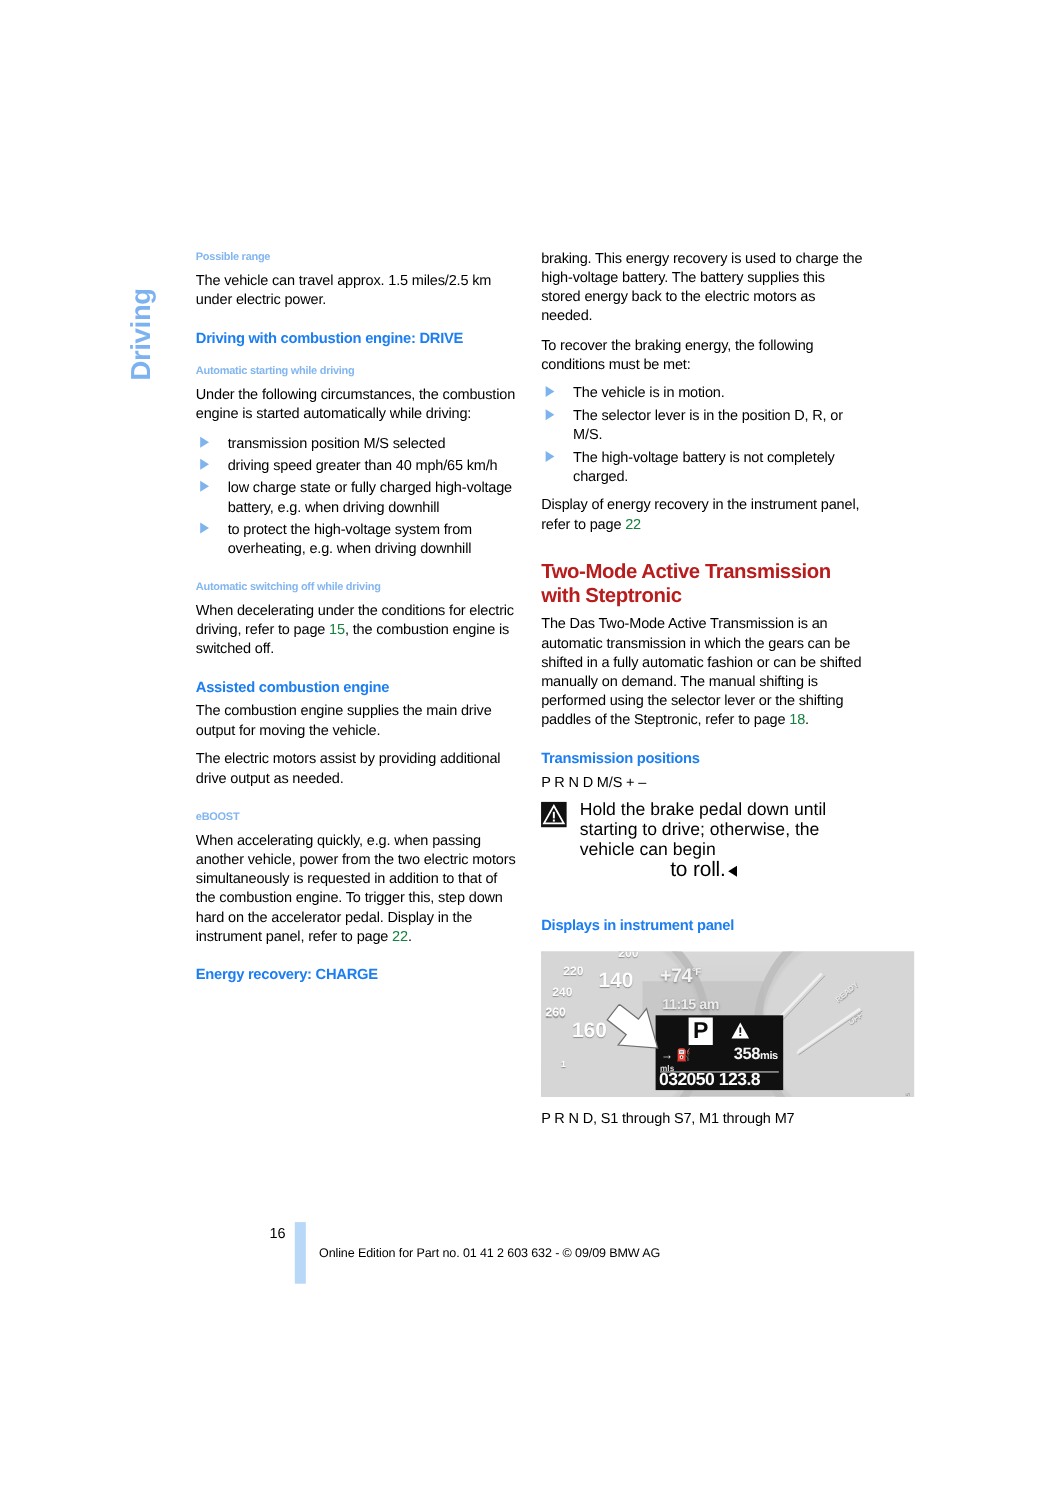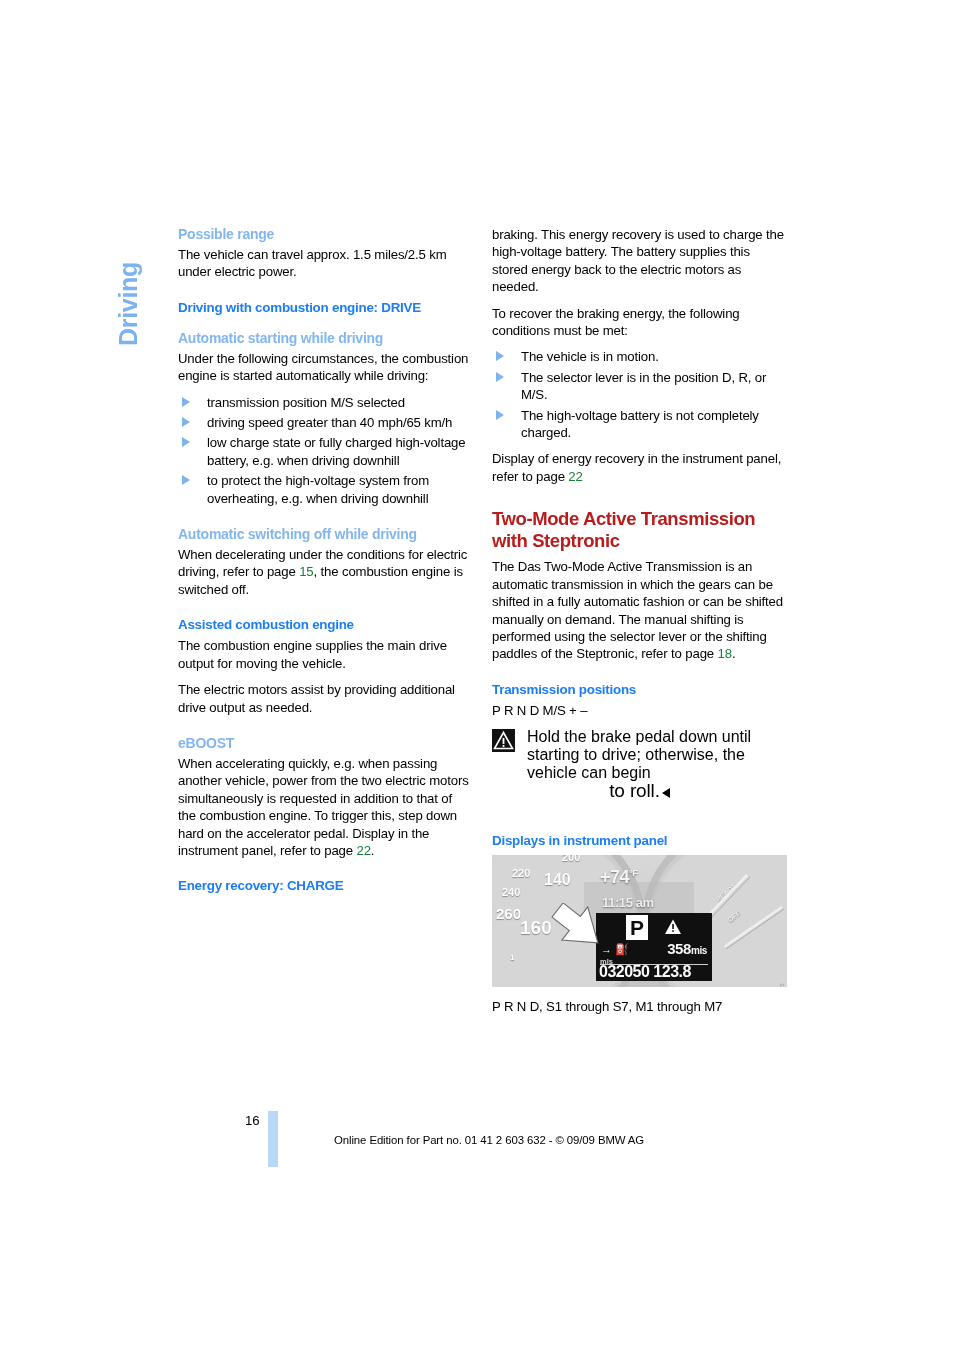--- a/index.html
+++ b/index.html
@@ -55,21 +55,21 @@
 
   h3.lvl2 {
     font-size: 13.4px;
     font-weight: bold;
     color: #1c7ef0;
     margin: 0 0 4px 0;
     line-height: 16px;
     letter-spacing: -0.25px;
   }
   h3.lvl3 {
-    font-size: 14px;
+    font-size: 10px;
     font-weight: bold;
     color: #83b6ef;
     margin: 0 0 4px 0;
     line-height: 16px;
     letter-spacing: -0.25px;
   }
   h2.big {
     font-size: 18.5px;
     font-weight: bold;
     color: #b91c1c;
@@ -168,23 +168,24 @@
     letter-spacing: -0.15px;
     margin-top: 0;
     text-align: center;
   }
 
   
   .figure {
     position: relative;
     width: 295px;
     height: 132px;
-    margin: 6px 0 11px 0;
+    margin: 16px 0 11px 0;
     background: linear-gradient(180deg,#d8d8d8 0%,#cfcfcf 55%,#c4c4c4 100%);
     overflow: hidden;
+    padding-left: 44px;
   }
   .dial {
     position: absolute;
     border-radius: 50%;
     box-sizing: border-box;
   }
   .dial-left {
     left: -62px; top: -38px;
     width: 216px; height: 216px;
     background: radial-gradient(circle at 55% 50%, #d6d6d6 0 58%, #cdcdcd 60%, #c9c9c9 72%, #b9b9b9 76%, #a9a9a9 80%, #cfcfcf 84%, #d5d5d5 100%);
@@ -335,21 +336,20 @@
     background: #b9d7f7;
   }
   .footer-text {
     position: absolute;
     left: 128px;
     top: 26px;
     font-size: 11.4px;
     color: #000;
     letter-spacing: -0.1px;
     white-space: nowrap;
-    margin-left: 44px;
   }
 </style>
 </head>
 <body>
 
 <div class="page">
 
   <div class="chapter-tab">
     <div class="chapter-tab-label">Driving</div>
   </div>
@@ -440,22 +440,22 @@
     <div class="figure">
 
       <div class="dial dial-left"></div>
       <div class="dial dial-right"></div>
 
       <div class="center-dark"></div>
 
       <div class="dial-label" style="left:70px; top:-4px; font-size:11px;">200</div>
       <div class="dial-label" style="left:20px; top:12px; font-size:11px;">220</div>
       <div class="dial-label" style="left:10px; top:31px; font-size:11px;">240</div>
-      <div class="dial-label" style="left:4px; top:50px; font-size:15px;">260</div>
-      <div class="dial-label" style="left:52px; top:16px; font-size:16px;">140</div>
+      <div class="dial-label" style="left:4px; top:50px; font-size:11px;">260</div>
+      <div class="dial-label" style="left:52px; top:16px; font-size:19px;">140</div>
       <div class="dial-label" style="left:28px; top:62px; font-size:19px;">160</div>
       <div class="dial-label" style="left:18px; top:98px; font-size:8px;">1</div>
 
       <div class="dial-label" style="right:48px; top:34px; font-size:7px; transform:rotate(-40deg); color:#eaeaea;">READY</div>
       <div class="dial-label" style="right:46px; top:58px; font-size:7px; transform:rotate(-35deg); color:#eaeaea;">OFF</div>
 
       <svg style="position:absolute; left:0; top:0;" width="295" height="132" aria-hidden="true">
         <line x1="255" y1="20" x2="215" y2="62" stroke="#efefef" stroke-width="2.6"></line>
         <line x1="258" y1="22" x2="218" y2="64" stroke="#9f9f9f" stroke-width="0.8"></line>
         <line x1="290" y1="52" x2="232" y2="92" stroke="#efefef" stroke-width="2.6"></line>

